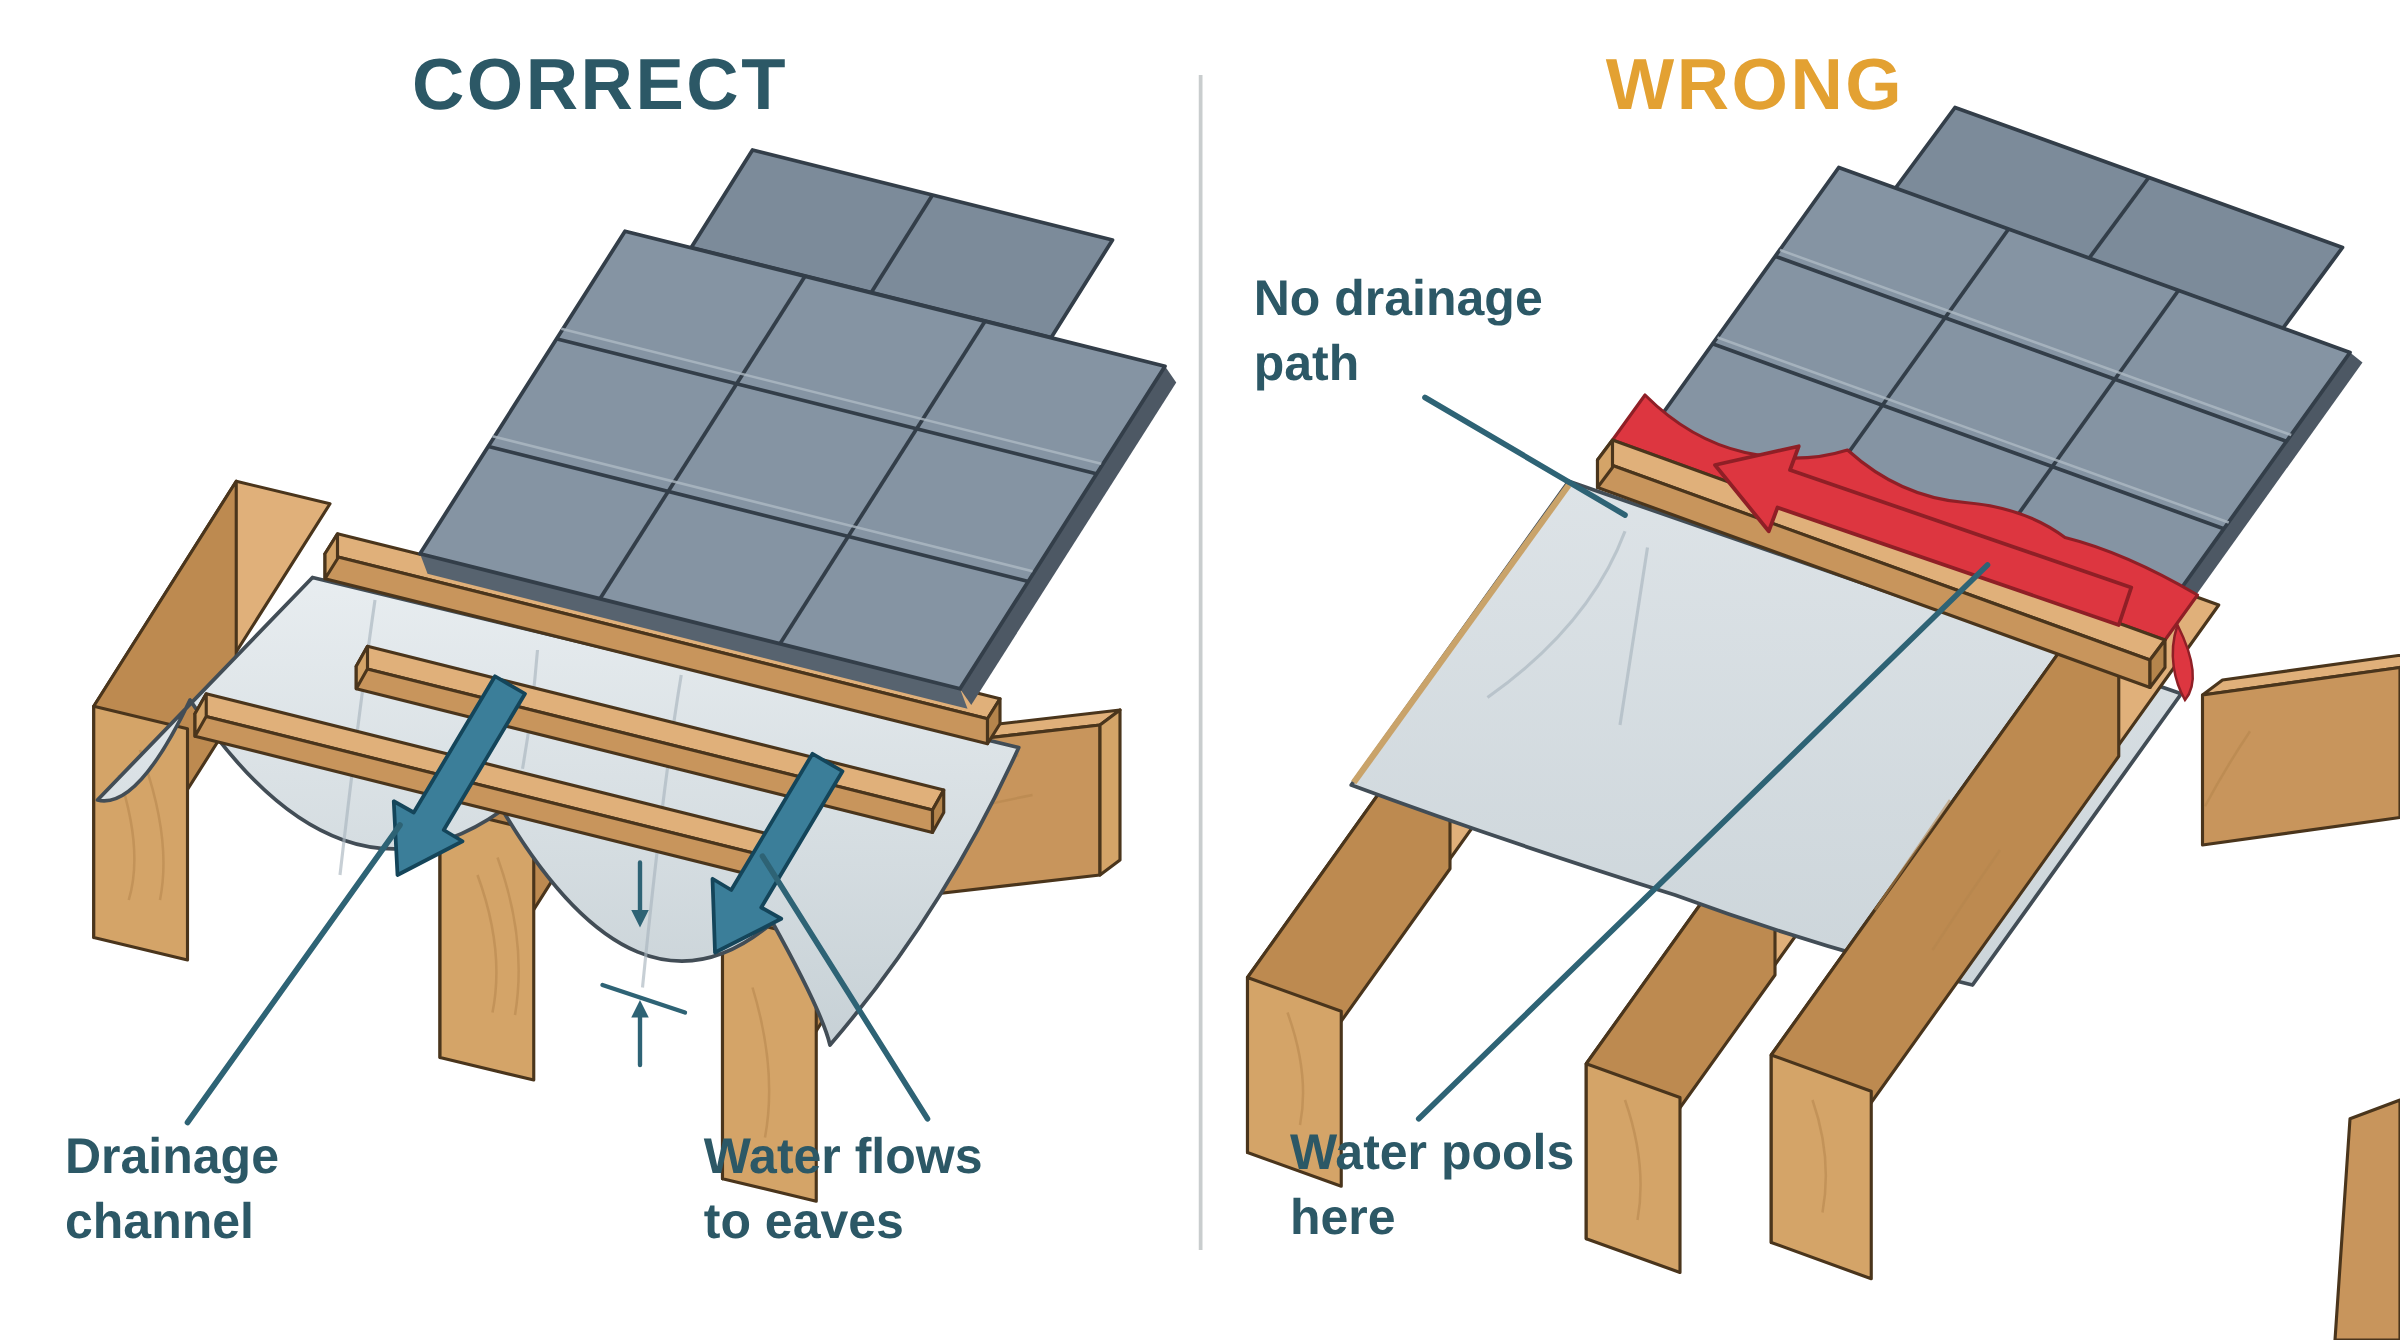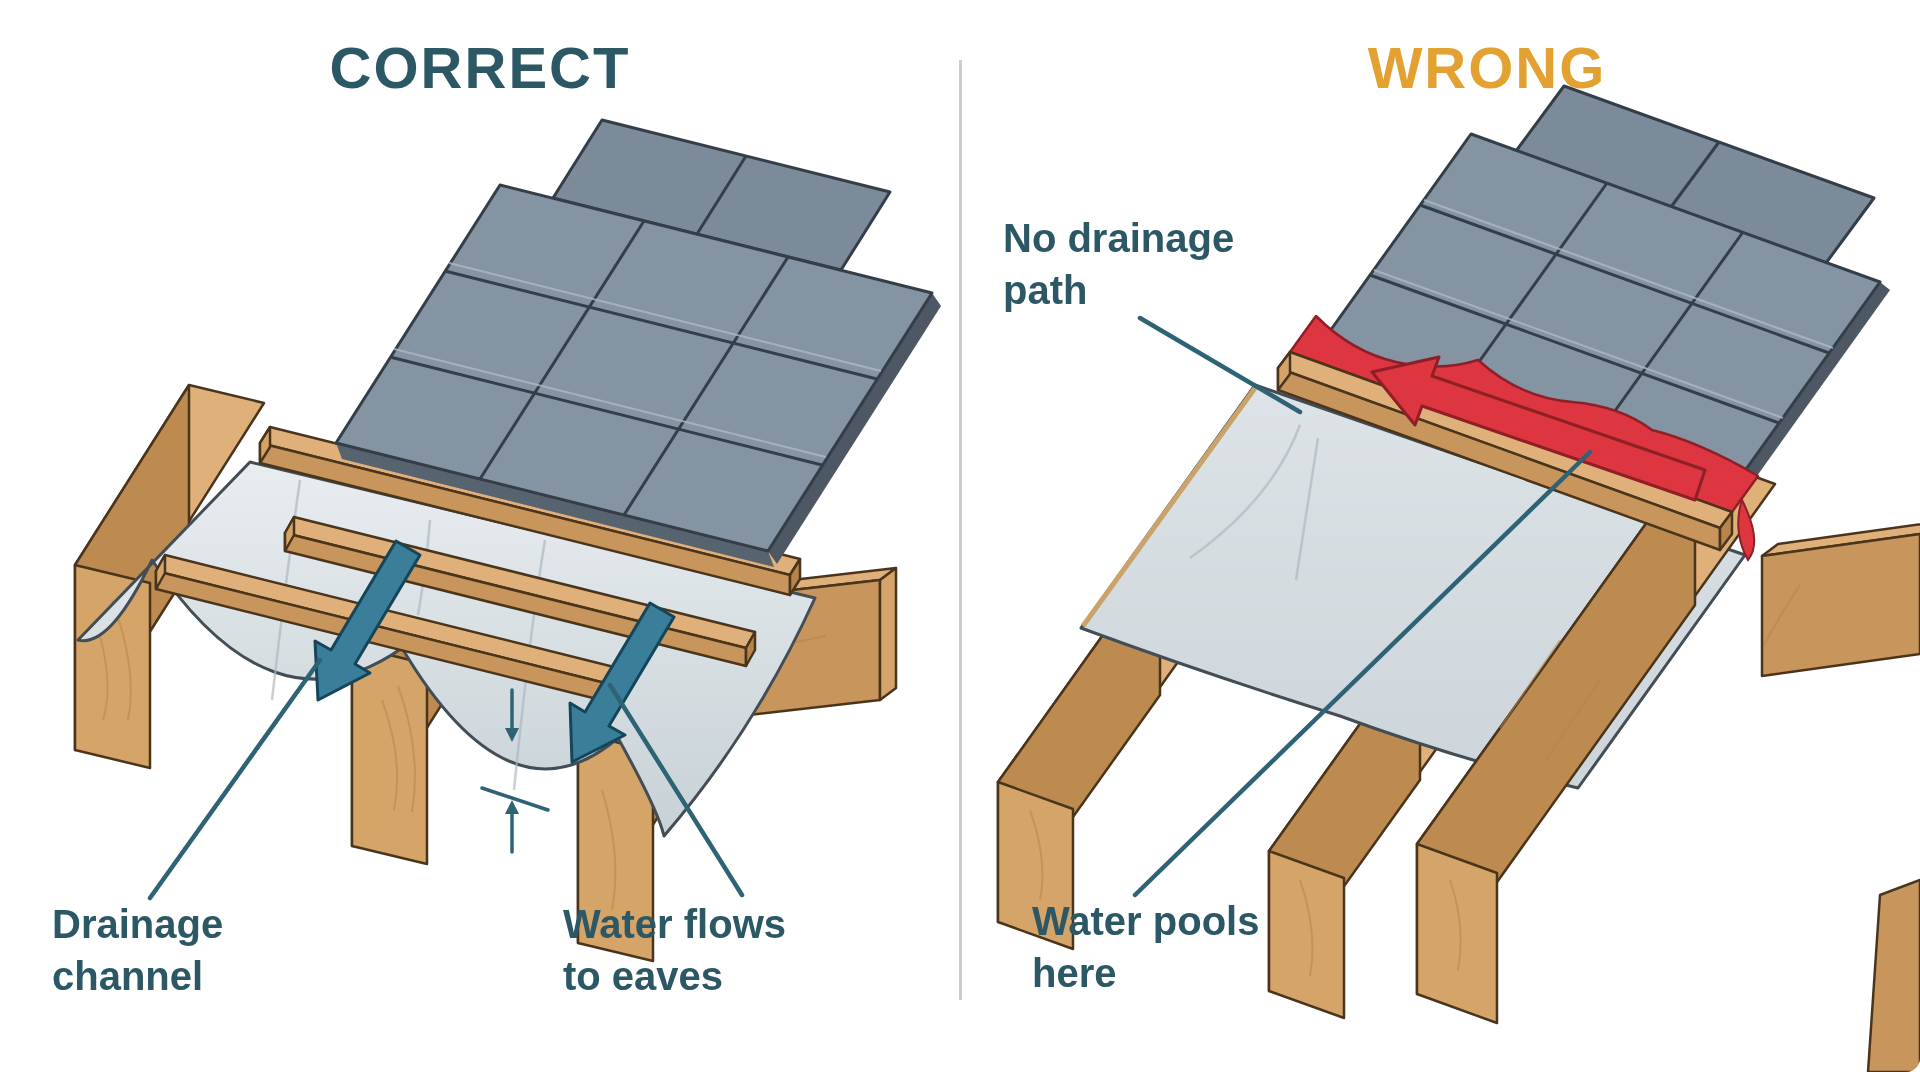--- a/index.html
+++ b/index.html
@@ -1,21 +1,21 @@
 <!DOCTYPE html>
 <html><head>
 <meta charset="utf-8">
 <style>
   html,body{margin:0;padding:0;background:#ffffff;}
   #stage{position:relative;width:1920px;height:1072px;background:#ffffff;overflow:hidden;
-         font-family:"Liberation Sans", sans-serif;border-radius:14px;}
+         font-family:"Liberation Sans", sans-serif;}
   .panel-title{position:absolute;top:34px;width:560px;text-align:center;
     font-size:58px;font-weight:bold;letter-spacing:2px;}
   .title-correct{left:200px;color:#2c5866;}
-  .title-wrong{left:1207px;color:#e3a132;}
+  .title-wrong{left:1124px;color:#e3a132;}
   .divider{position:absolute;left:959px;top:60px;width:3px;height:940px;background:#c9cdce;}
   svg{position:absolute;left:0;top:0;}
   svg text{font-family:"Liberation Sans", sans-serif;font-weight:bold;font-size:40px;fill:#2c5866;}
   .wood-outline{stroke:#4a351c;stroke-width:2.5;stroke-linejoin:round;}
   .tile-outline{stroke:#333e49;stroke-width:3;stroke-linejoin:round;}
   .leader{stroke:#2e6375;stroke-width:4.5;stroke-linecap:round;fill:none;}
   .indic{stroke:#2e6375;stroke-width:3.5;stroke-linecap:round;fill:none;}
   .grain{stroke:#b5854c;stroke-width:2;opacity:.55;fill:none;}
   .crease{stroke:#a9b6be;stroke-width:2.5;opacity:.65;fill:none;}
   .bevel{stroke:#aebac4;stroke-width:2;opacity:.8;}

